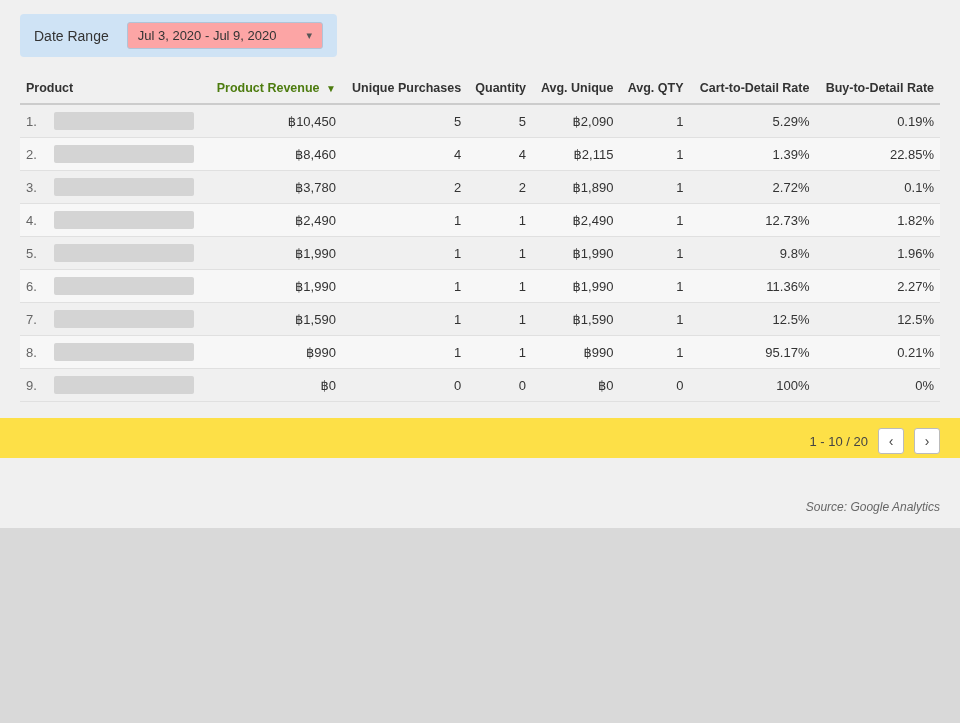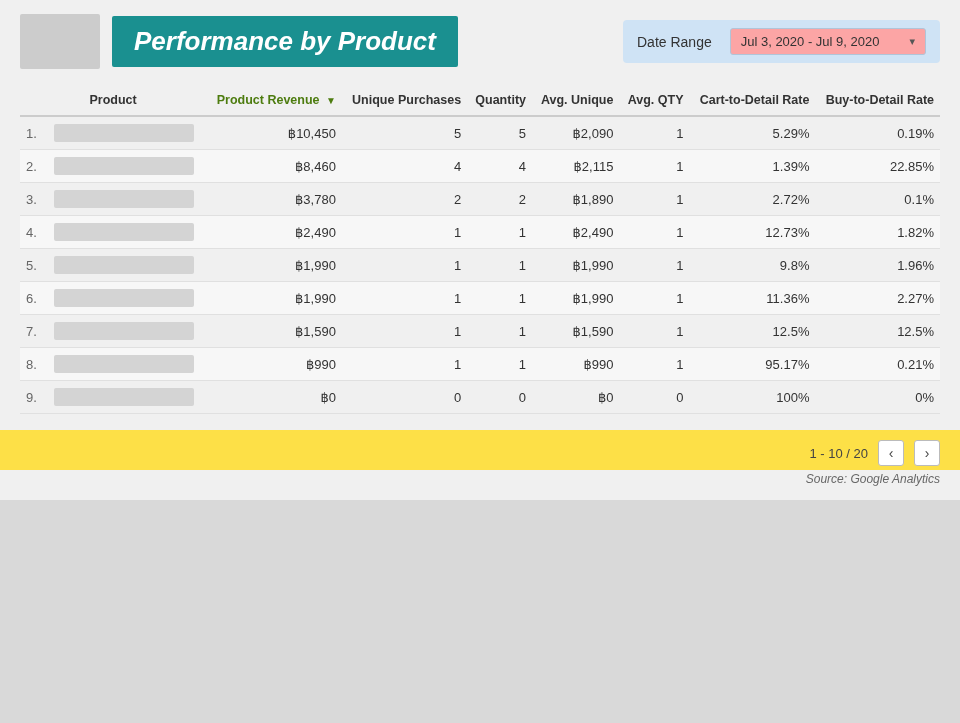--- a/index.html
+++ b/index.html
@@ -84,21 +84,21 @@
     }
     thead th {
       padding: 8px 6px;
       text-align: right;
       color: #333;
       font-weight: 600;
       font-size: 12.5px;
       white-space: nowrap;
     }
     thead th:first-child {
-      text-align: center;
+      text-align: left;
     }
     thead th.sorted {
       color: #4d7c0f;
     }
     tbody tr {
       border-bottom: 1px solid #e0e0e0;
     }
     tbody tr:nth-child(even) {
       background: #f7f7f7;
     }
@@ -157,41 +157,36 @@
     .source-row {
       display: flex;
       justify-content: flex-end;
       padding: 2px 20px 14px 20px;
       background: #f0f0f0;
     }
     .source-text {
       font-size: 12px;
       color: #666;
       font-style: italic;
+      margin-top: 40px;
     }
     .bottom-gray {
       background: #d9d9d9;
       height: 260px;
     }
     .sort-arrow {
       font-size: 10px;
       margin-left: 3px;
     }
   </style>
 </head>
 <body>
 
 <div class="top-area">
   <div class="header-row">
-    <div class="header-left">
-      <div class="logo-placeholder"></div>
-      <div class="title-banner">
-        <span>Performance by Product</span>
-      </div>
-    </div>
     <div class="date-range-container">
       <span class="date-range-label">Date Range</span>
       <div class="date-range-select">
         <span>Jul 3, 2020 - Jul 9, 2020</span>
         <span class="chevron-icon">▾</span>
       </div>
     </div>
   </div>
 </div>
 

